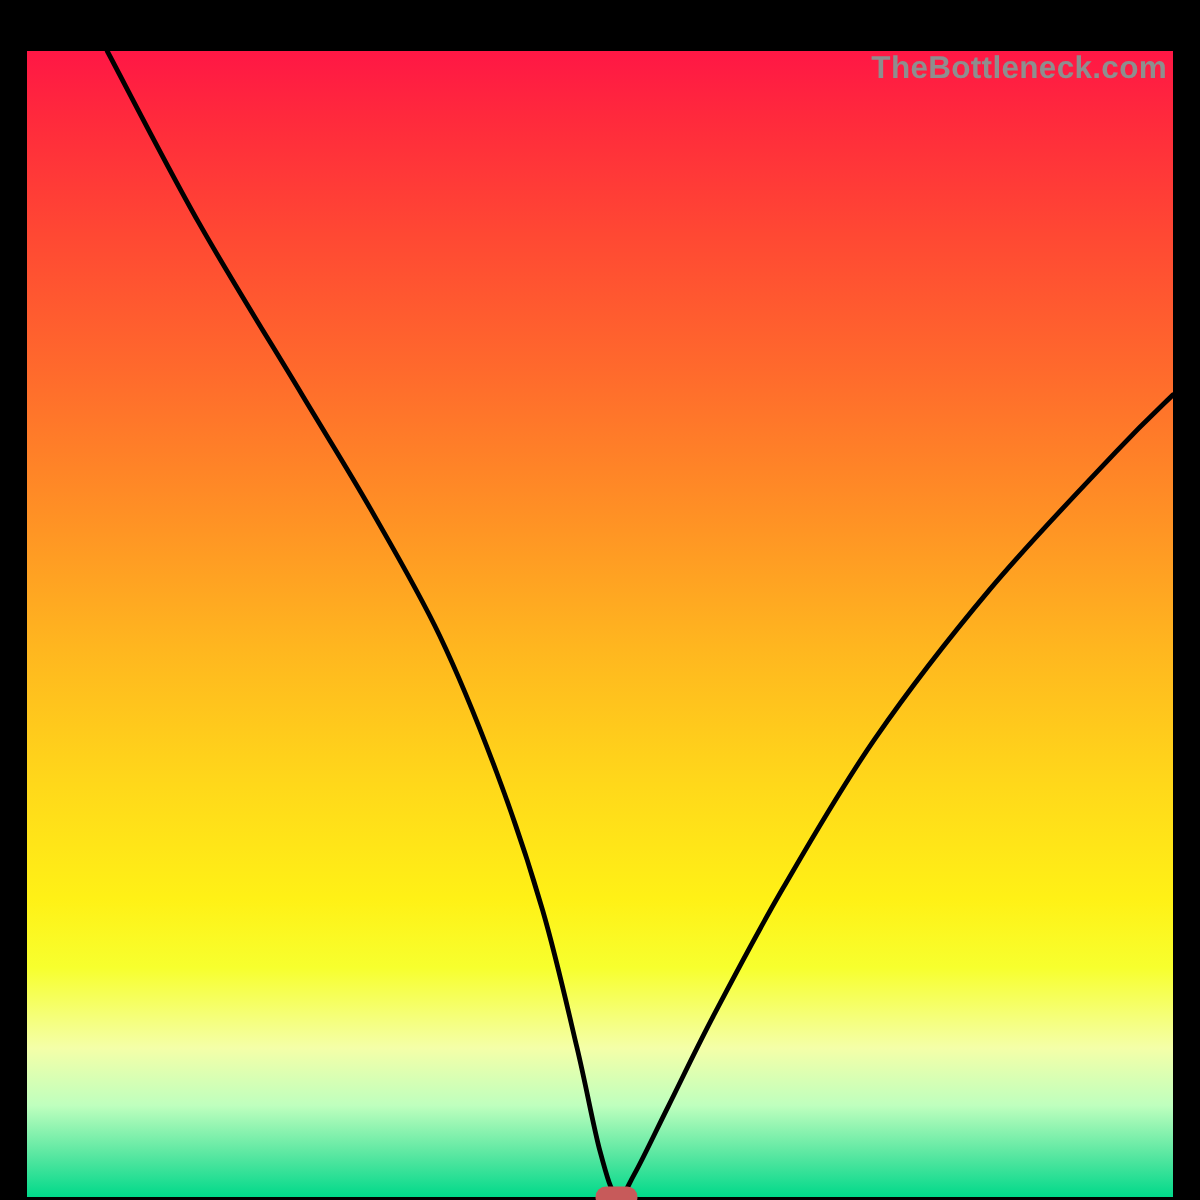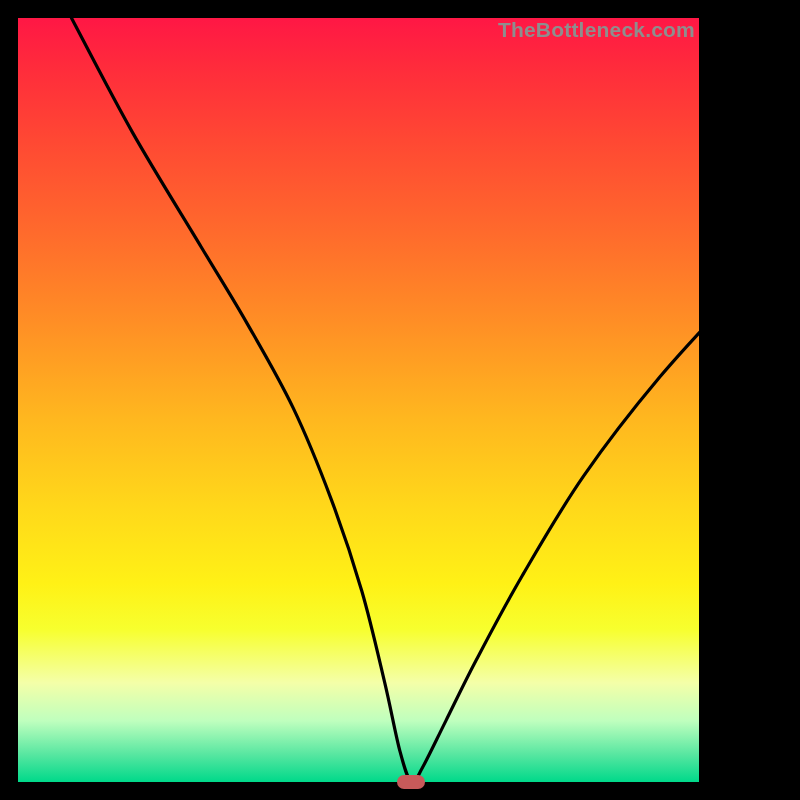--- a/index.html
+++ b/index.html
@@ -12,22 +12,22 @@
   }
   .outer {
     position: relative;
     width: 800px;
     height: 800px;
     background: #000;
   }
   .plot {
     position: absolute;
     left: 18px;
-    top: 18px;
-    width: 681px;
+    top: 34px;
+    width: 764px;
     height: 764px;
     background: linear-gradient(
       to bottom,
       #ff1745 0%,
       #ff2a3c 6%,
       #ff4833 16%,
       #ff6a2c 28%,
       #ff8f25 40%,
       #ffb61f 52%,
       #ffd81a 64%,

